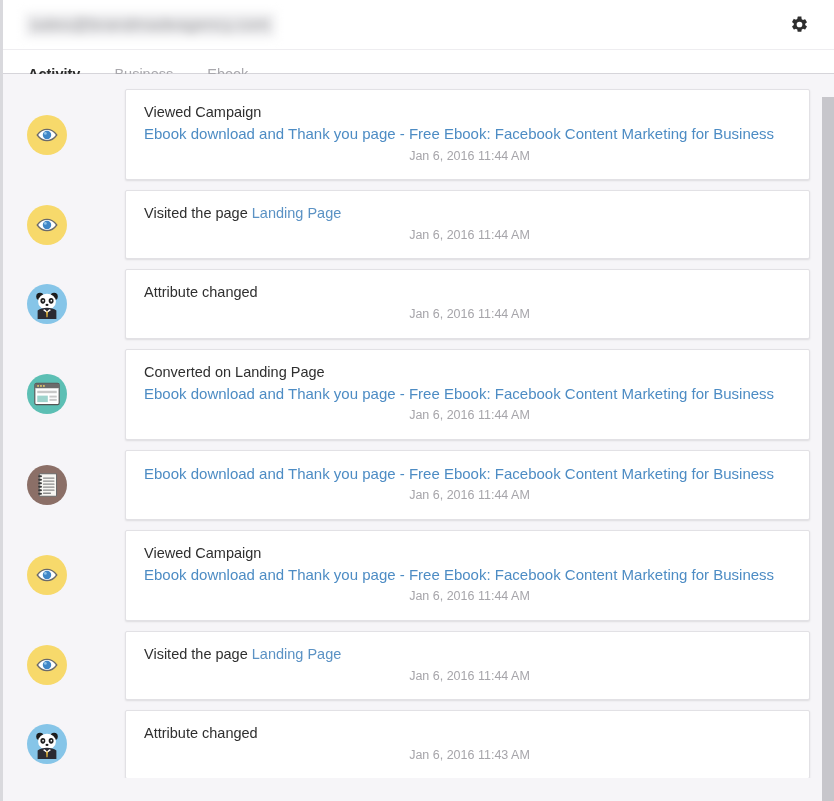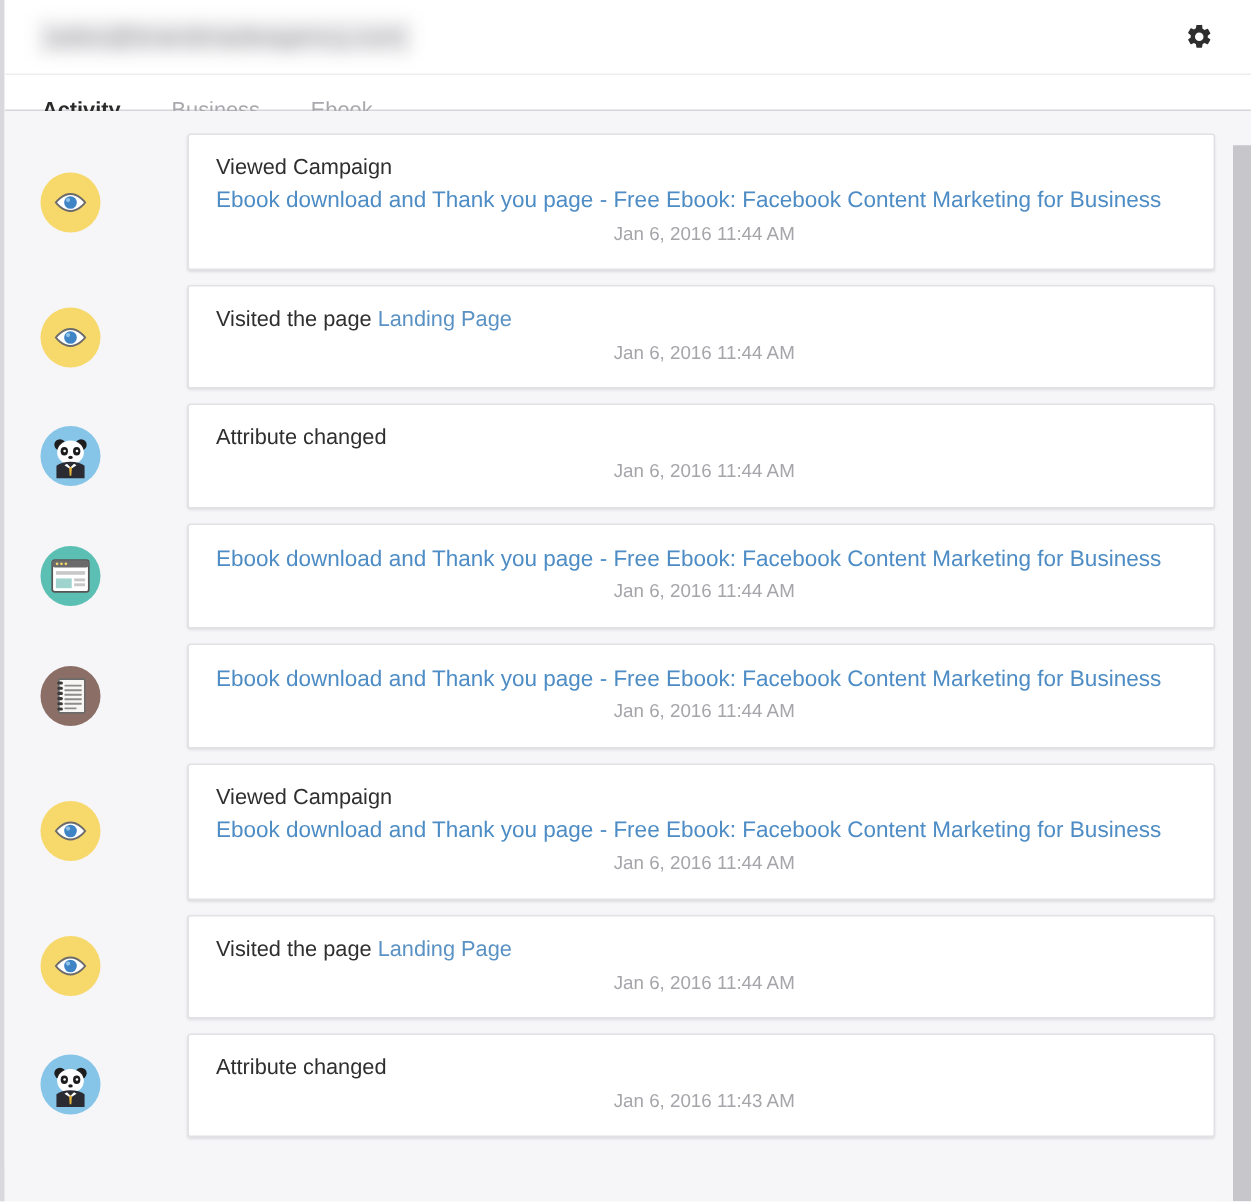--- a/index.html
+++ b/index.html
@@ -312,20 +312,21 @@
             <circle cx="8.6" cy="4" r="1.1" fill="#f7d96b"></circle>
             <circle cx="12.2" cy="4" r="1.1" fill="#f7d96b"></circle>
             <rect x="4" y="10" width="24" height="3" fill="#c8c8c8"></rect>
             <rect x="4" y="16" width="13" height="8" fill="#9ed4cd"></rect>
             <rect x="19" y="16" width="9" height="2.4" fill="#c8c8c8"></rect>
             <rect x="19" y="20" width="9" height="2.4" fill="#c8c8c8"></rect>
           </svg>
         </div>
         <div class="card-wrap">
           <div class="card">
+            <div class="card-title">Converted on Landing Page</div>
             <div class="card-link">Ebook download and Thank you page - Free Ebook: Facebook Content Marketing for Business</div>
             <div class="card-time">Jan 6, 2016 11:44 AM</div>
           </div>
         </div>
       </div>
       <div class="activity-row">
         <div class="act-icon" style="background: rgb(139, 111, 103);">
           <svg width="24" height="26" viewBox="0 0 26 30">
             <rect x="4" y="2" width="20" height="26" rx="1" fill="#f7f6f2" stroke="#6b6b6b" stroke-width="1.2"></rect>
             <path d="M4 5h2M4 9h2M4 13h2M4 17h2M4 21h2M4 25h2" stroke="#3a3a3a" stroke-width="2.4" stroke-linecap="round"></path>

